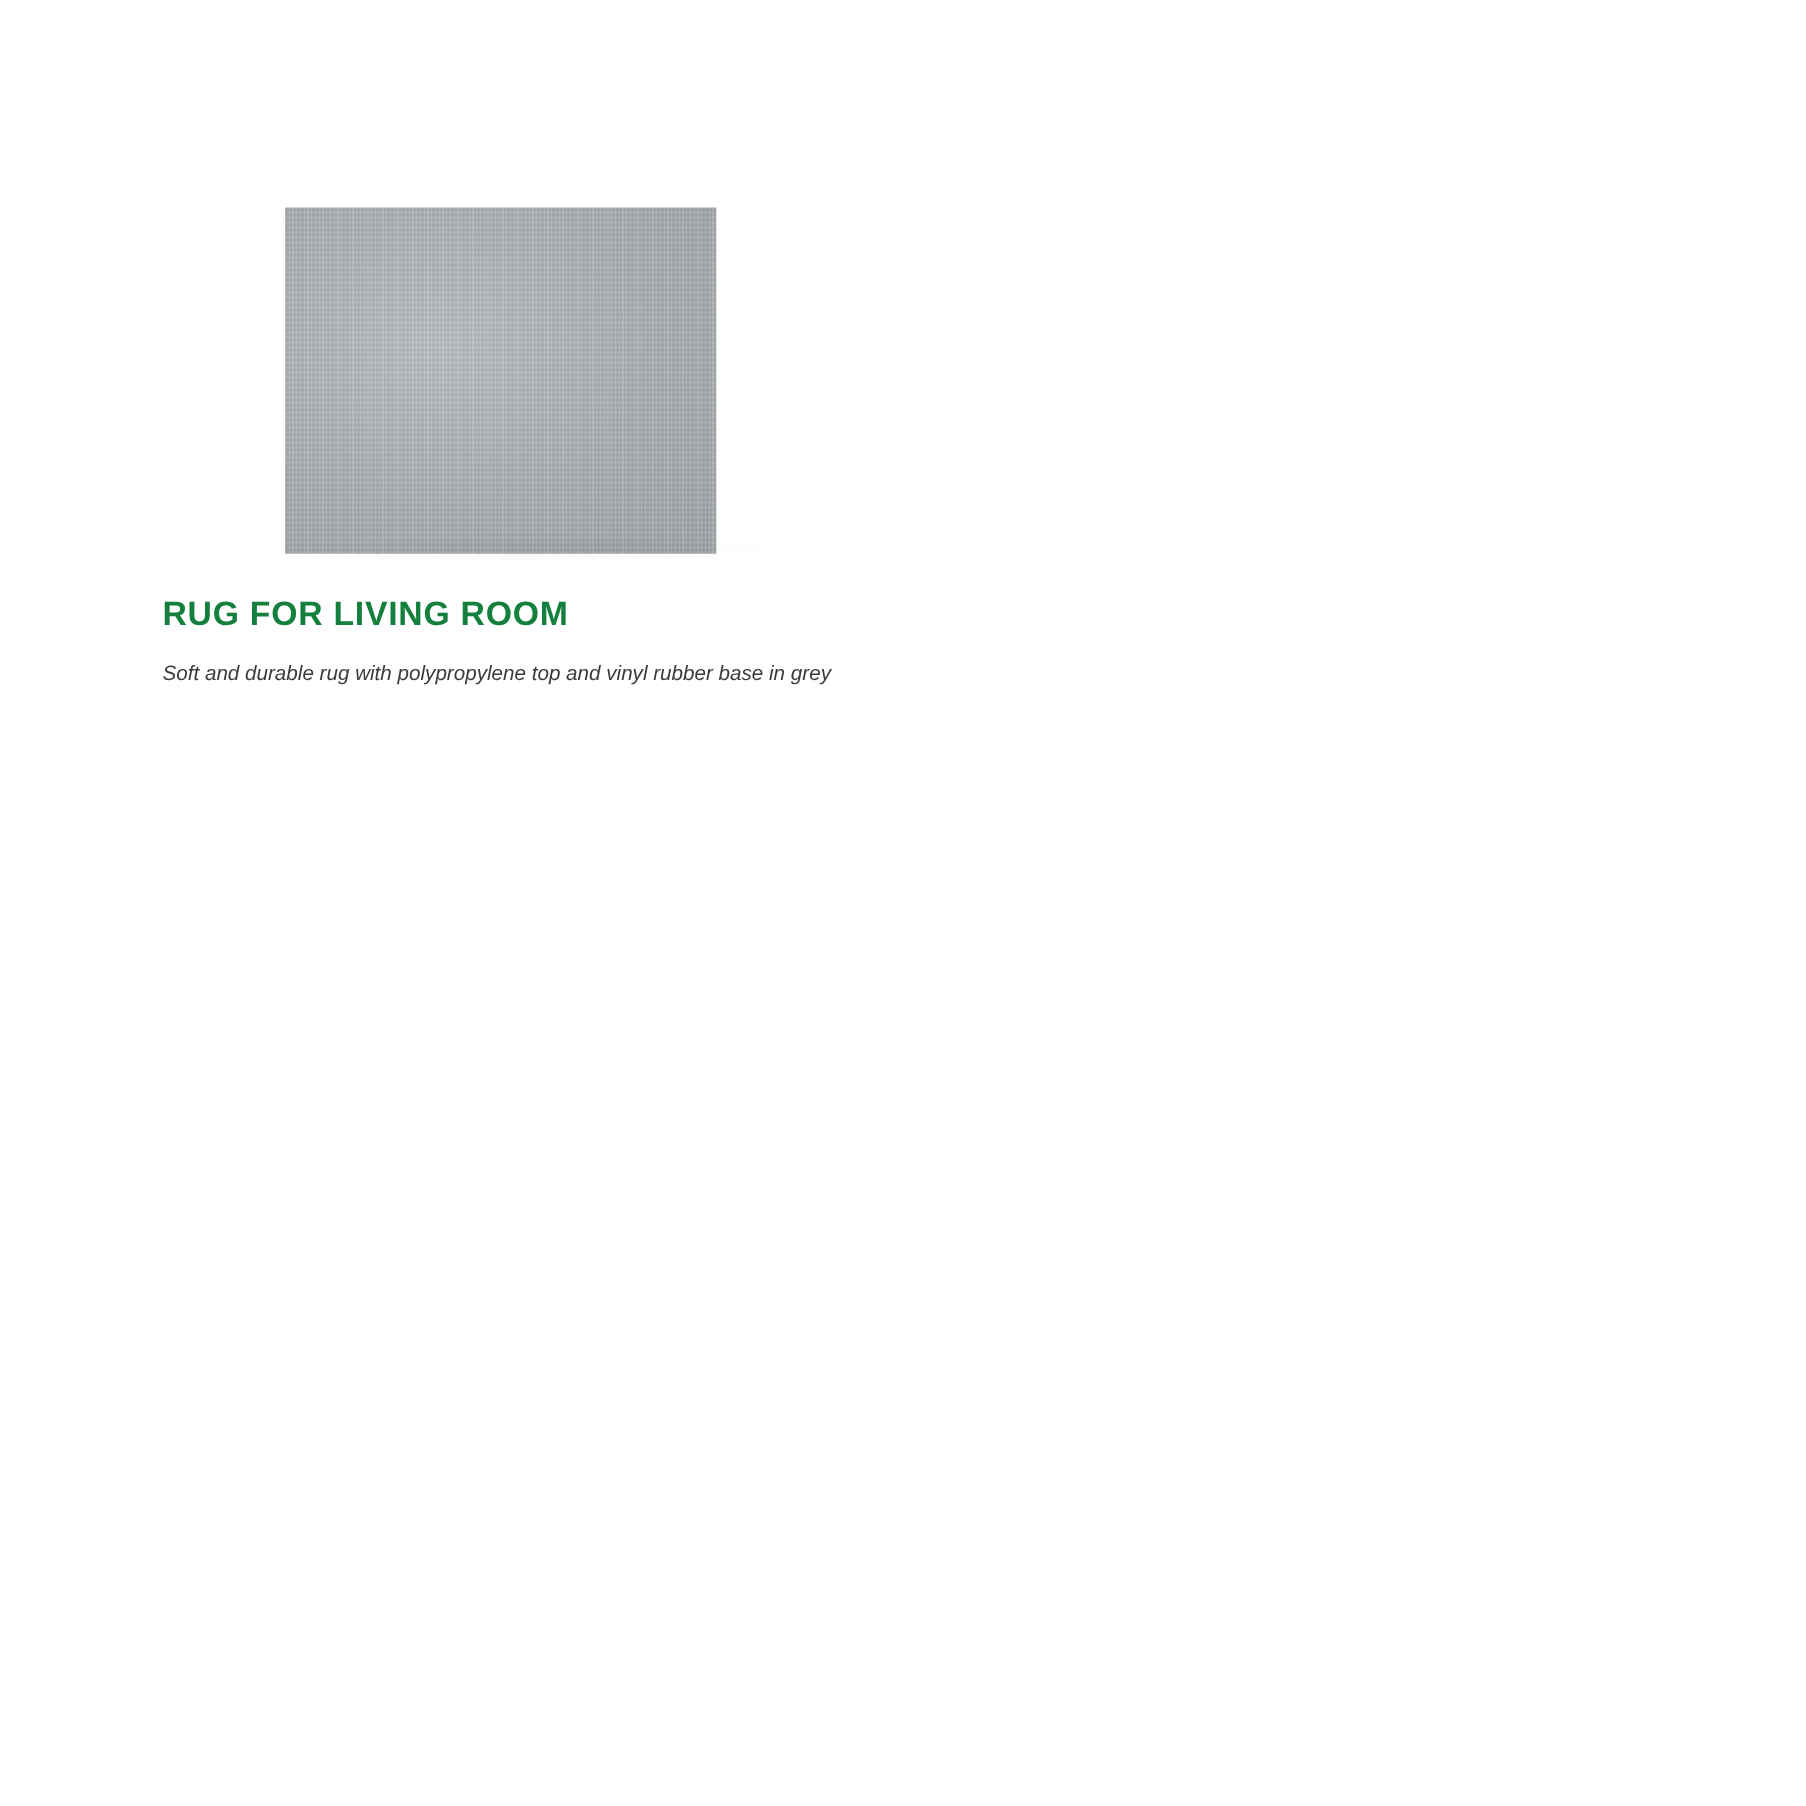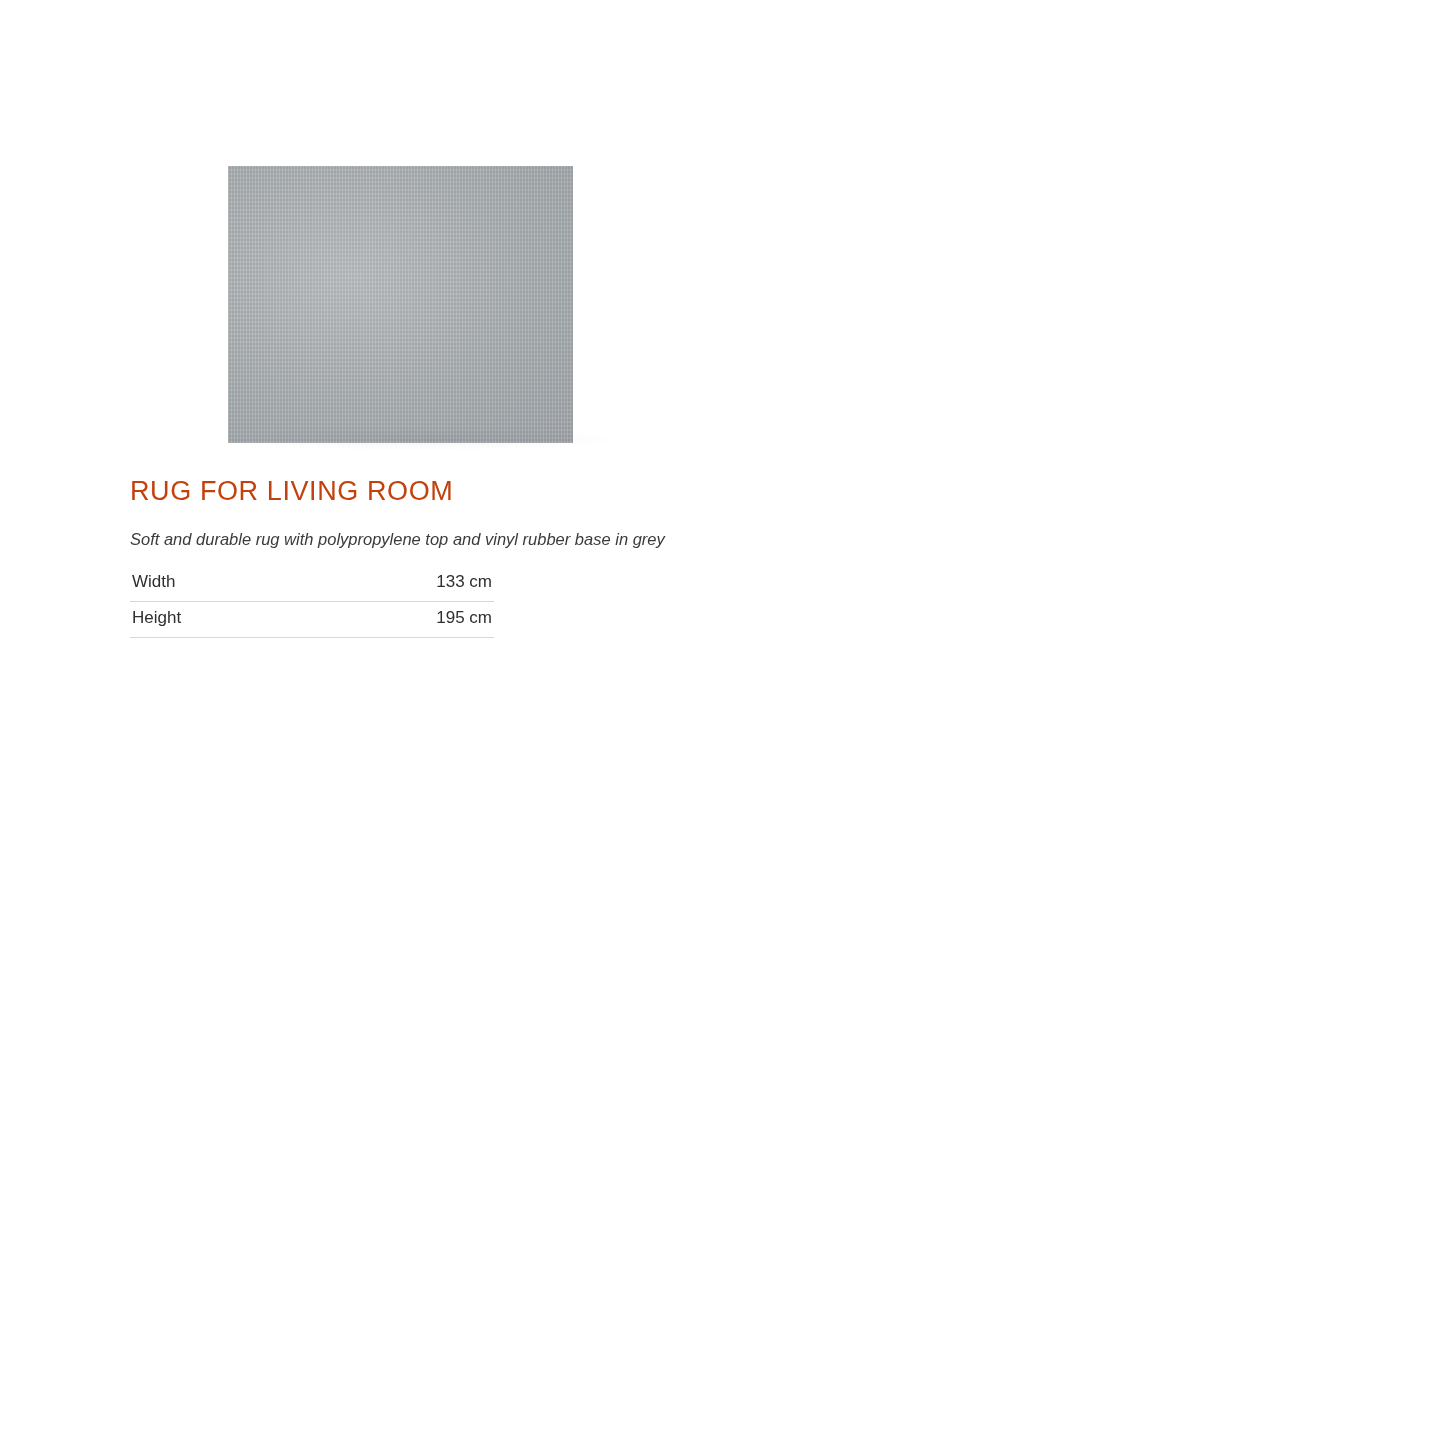--- a/index.html
+++ b/index.html
@@ -20,23 +20,23 @@
     grid-template-rows: 1fr 1fr;
   }
   .card { position: relative; }
 
   
   .img-area {
     position: relative;
     width: 100%;
   }
   .title {
-    font-weight: normal;
+    font-weight: bold;
     letter-spacing: 0.6px;
-    color: #c2410c;
+    color: #15803d;
   }
   .subtitle {
     color: #3b3b3b;
     font-weight: 400;
   }
   .spec-table {
     border-collapse: collapse;
     width: 100%;
   }
   .spec-table tr { }
@@ -80,34 +80,20 @@
 <body>
 
 <div class="sheet">
 
   <div class="card" id="card-rug">
     <div class="img-area">
       <div class="rug"></div>
     </div>
     <div class="title">RUG FOR LIVING ROOM</div>
     <div class="subtitle">Soft and durable rug with polypropylene top and vinyl rubber base in grey</div>
-    <div class="spec-wrap">
-      <table class="spec-table">
-        <tbody>
-            <tr>
-          <td>Width</td>
-          <td class="val">133 cm</td>
-        </tr>
-        <tr>
-          <td>Height</td>
-          <td class="val">195 cm</td>
-        </tr>
-      </tbody>
-        </table>
-    </div>
   </div>
 
   <div class="card" id="card-bedding">
     
     
     
   </div>
 
   <div class="card" id="card-mattress">
     

